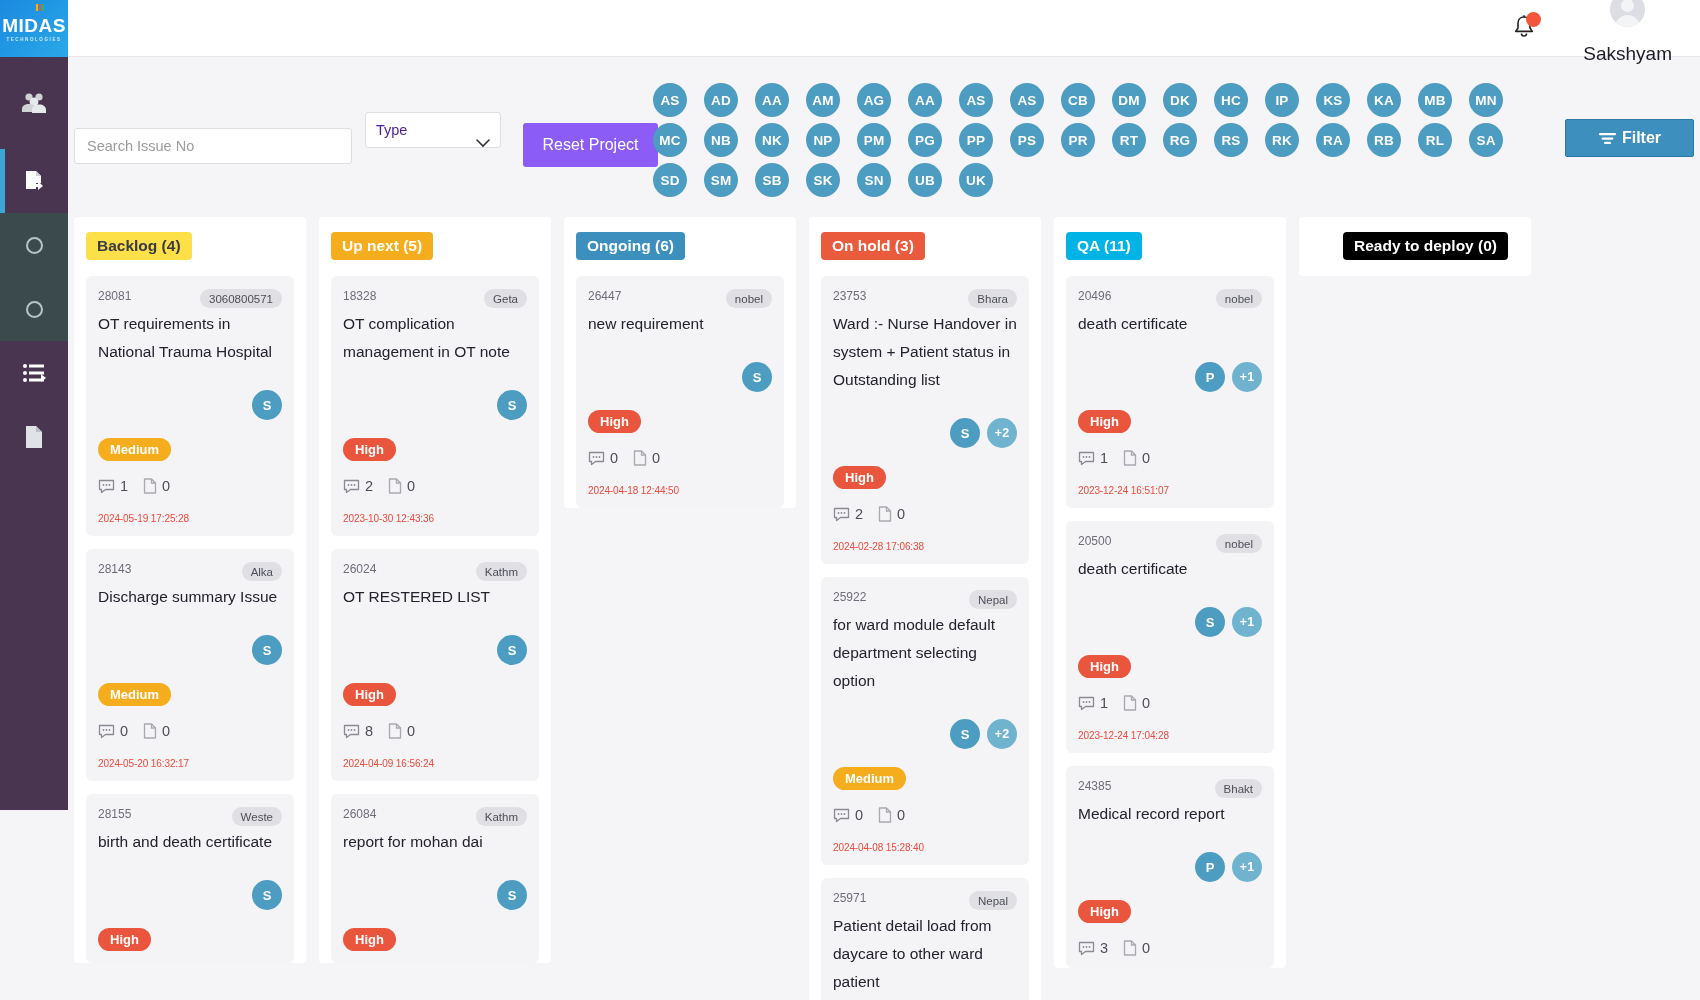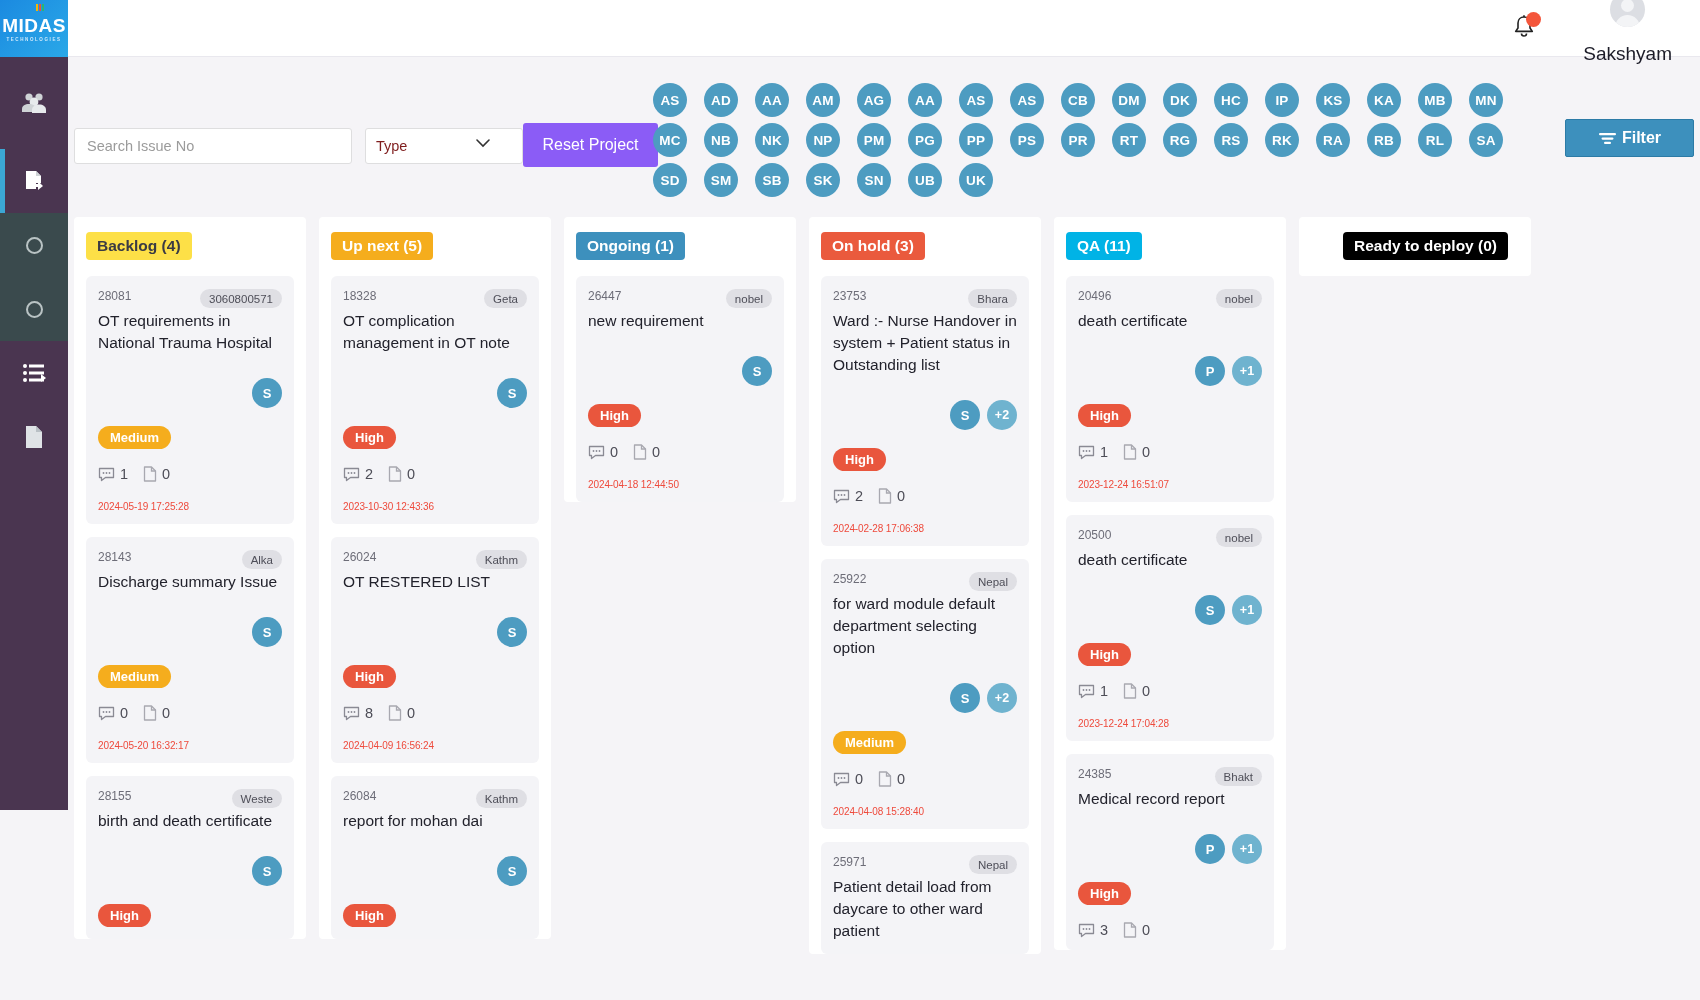--- a/index.html
+++ b/index.html
@@ -82,25 +82,25 @@
   #search-input {
     position:absolute; left:6px; top:71px;
     width:278px; height:36px;
     border:1px solid #dededf; background:#fff;
     border-radius:3px; padding:0 12px;
     font-size:14.5px; color:#333;
     font-family:"Liberation Sans", sans-serif;
   }
   #search-input::placeholder { color:#9b9b9b; }
   #type-select {
-    position:absolute; left:297px; top:71px;
-    width:158px; height:36px;
+    position:absolute; left:297px; top:55px;
+    width:136px; height:36px;
     border:1px solid #dededf; background:#fff;
     border-radius:3px; padding:0 10px;
-    font-size:14.5px; color:#7f1d1d;
+    font-size:14.5px; color:#4c1d95;
     -webkit-appearance:none; appearance:none;
     font-family:"Liberation Sans", sans-serif;
   }
   #type-chevron {
     position:absolute; left:408px; top:82px; pointer-events:none;
   }
   #reset-btn {
     position:absolute; left:455px; top:66px;
     width:135px; height:44px;
     background:#8b5cf6; color:#fff;
@@ -164,21 +164,21 @@
   }
   .card-top { display:flex; align-items:flex-start; justify-content:space-between; gap:6px; }
   .card-id { font-size:12px; color:#6d6d78; }
   .card-tag {
     background:#dfdfe4; color:#4e4e58;
     font-size:11.5px; border-radius:10px;
     padding:3.5px 9px; white-space:nowrap;
   }
   .card-title {
     font-size:15.5px; color:#22222c;
-    line-height:22px; margin-top:2px;
+    line-height:28px; margin-top:2px;
     word-break:break-word;
   }
   .assignees {
     display:flex; justify-content:flex-end; gap:7px;
     margin-top:24px;
   }
   .asg {
     width:30px; height:30px; border-radius:50%;
     background:#4d9cc1; color:#fff;
     display:flex; align-items:center; justify-content:center;
@@ -503,21 +503,21 @@
           <div class="assignees">
             <span class="asg">S</span>
           </div>
           <div class="prio-row">
             <span class="prio" style="background: rgb(233, 86, 61);">High</span>
           </div>
         </div>
       </div>
     </div>
     <div class="column">
-      <div class="col-title" style="background: rgb(61, 144, 189); color: rgb(255, 255, 255);">Ongoing (1)</div>
+      <div class="col-title" style="background: rgb(61, 144, 189); color: rgb(255, 255, 255);">Ongoing (6)</div>
       <div class="cards">
         <div class="card">
           <div class="card-top">
             <span class="card-id">26447</span>
             <span class="card-tag">nobel</span>
           </div>
           <div class="card-title">new requirement</div>
           <div class="assignees">
             <span class="asg">S</span>
           </div>

